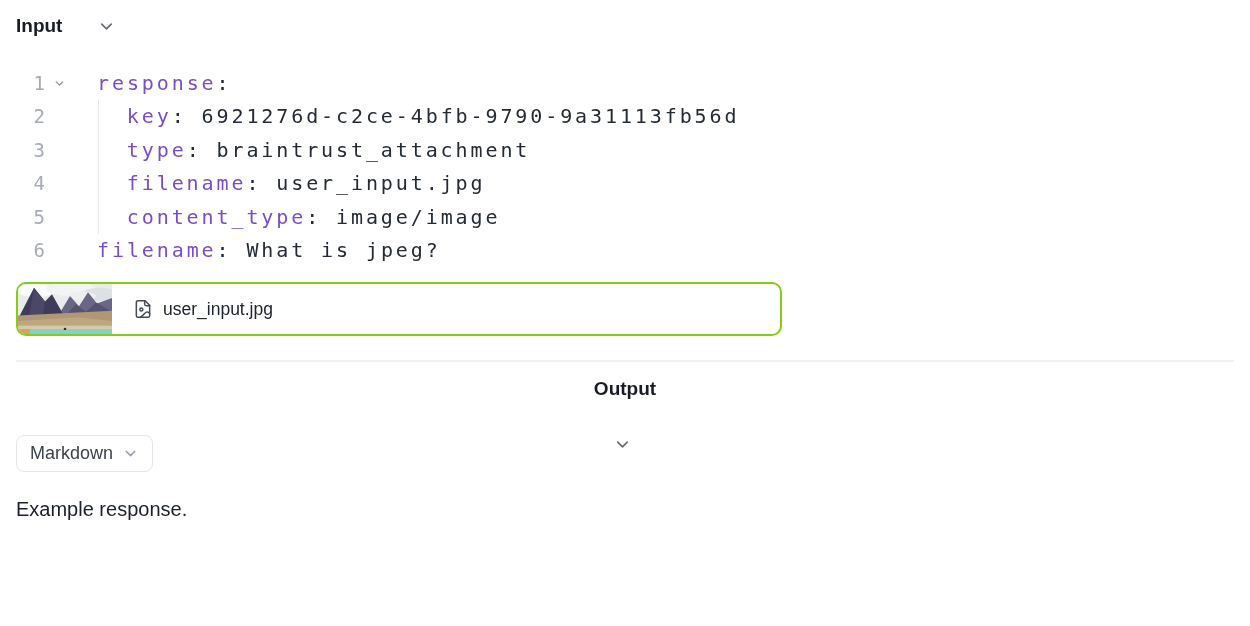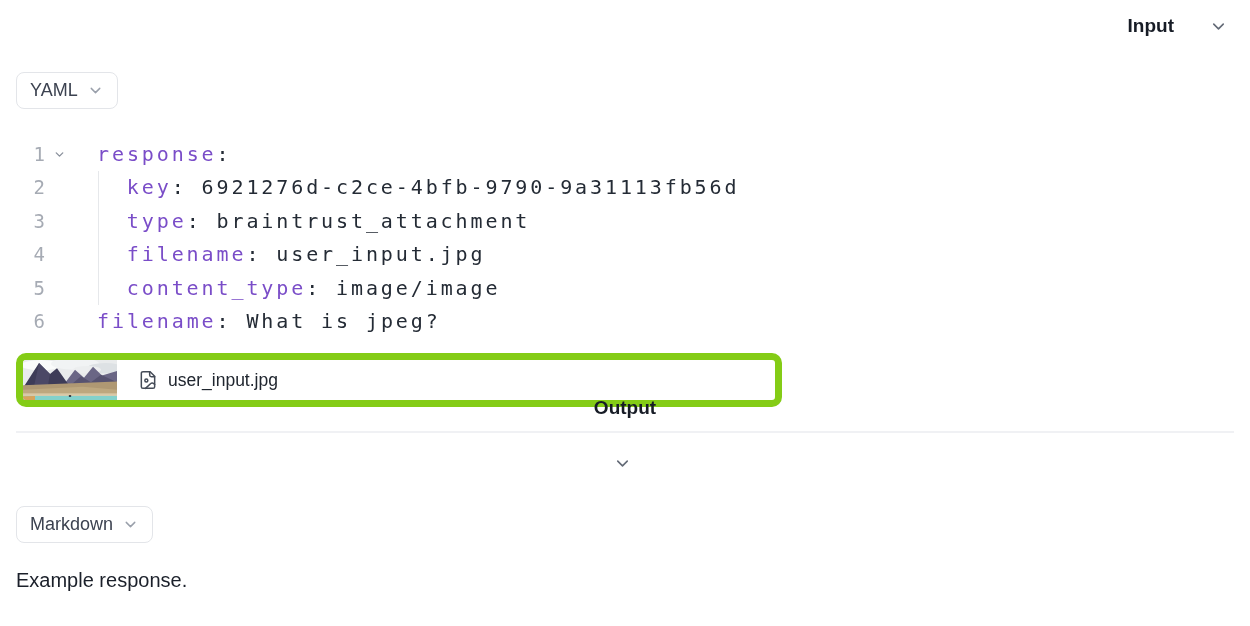--- a/index.html
+++ b/index.html
@@ -7,21 +7,21 @@
   body {
     width: 1250px; height: 626px; overflow: hidden;
     background: #ffffff;
     font-family: "Liberation Sans", sans-serif;
     color: #171c26;
   }
   .page { padding: 0 16px; }
 
   
   .section-header {
-    display: flex; align-items: center; justify-content: flex-end;
+    display: flex; align-items: center; justify-content: flex-start;
     height: 24px;
     gap: 35px;
   }
   .section-header.input-hd  { margin-top: 14px; }
   .section-header.output-hd { margin-top: 16px; flex-direction: column; }
   .section-title { font-size: 19px; font-weight: 600; color: #171c26; }
   .collapse-btn {
     background: none; border: none; padding: 0; margin-right: 6px;
     display: flex; align-items: center; cursor: pointer;
   }
@@ -60,21 +60,21 @@
     width: 1px; background: #e6e8eb;
   }
   .indent-spacer { display: inline-block; }
   .tok-key   { color: #7a4dc8; }
   .tok-plain { color: #242b35; }
 
   
   .attachment-row {
     margin-top: 15px; width: 766px; height: 54px;
     display: flex; align-items: stretch;
-    border: 7px solid #84cc16; border-radius: 10px;
+    border: 2px solid #84cc16; border-radius: 10px;
     overflow: hidden; background: #ffffff; cursor: pointer;
   }
   .thumb { flex: none; width: 94px; height: 100%; }
   .thumb svg { display: block; width: 100%; height: 100%; }
   .file-pill { display: flex; align-items: center; gap: 10px; padding-left: 21px; }
   .file-name { font-size: 17.5px; color: #20262f; }
 
   .divider { margin-top: 24px; height: 2px; background: #f0f1f4; }
 
   .response { margin-top: 24px; font-size: 20px; line-height: 27px; color: #1b202a; }
@@ -89,28 +89,20 @@
       <span class="section-title">Input</span>
       <button class="collapse-btn">
         <span style="display:flex;">
           <svg width="19" height="19" viewBox="0 0 24 24" fill="none" stroke="#636a76" stroke-width="2" stroke-linecap="round" stroke-linejoin="round">
             <path d="m6 9 6 6 6-6"></path>
           </svg>
         </span>
       </button>
     </div>
 
-    <button class="format-btn input-fmt">
-      <span>YAML</span>
-      <span style="display:flex;">
-        <svg width="17" height="17" viewBox="0 0 24 24" fill="none" stroke="#9aa0ab" stroke-width="2" stroke-linecap="round" stroke-linejoin="round">
-          <path d="m6 9 6 6 6-6"></path>
-        </svg>
-      </span>
-    </button>
 
     <div class="code-block" id="code-host">
         <div class="code-line">
           <span class="ln">1</span>
           <span class="fold">
             <svg width="13" height="13" viewBox="0 0 24 24" fill="none" stroke="#8a919c" stroke-width="2.5" stroke-linecap="round" stroke-linejoin="round">
               <path d="m6 9 6 6 6-6"></path>
             </svg>
           </span>
           <span class="code-text"><span class="tok-key">response</span><span class="tok-plain">:</span></span>

